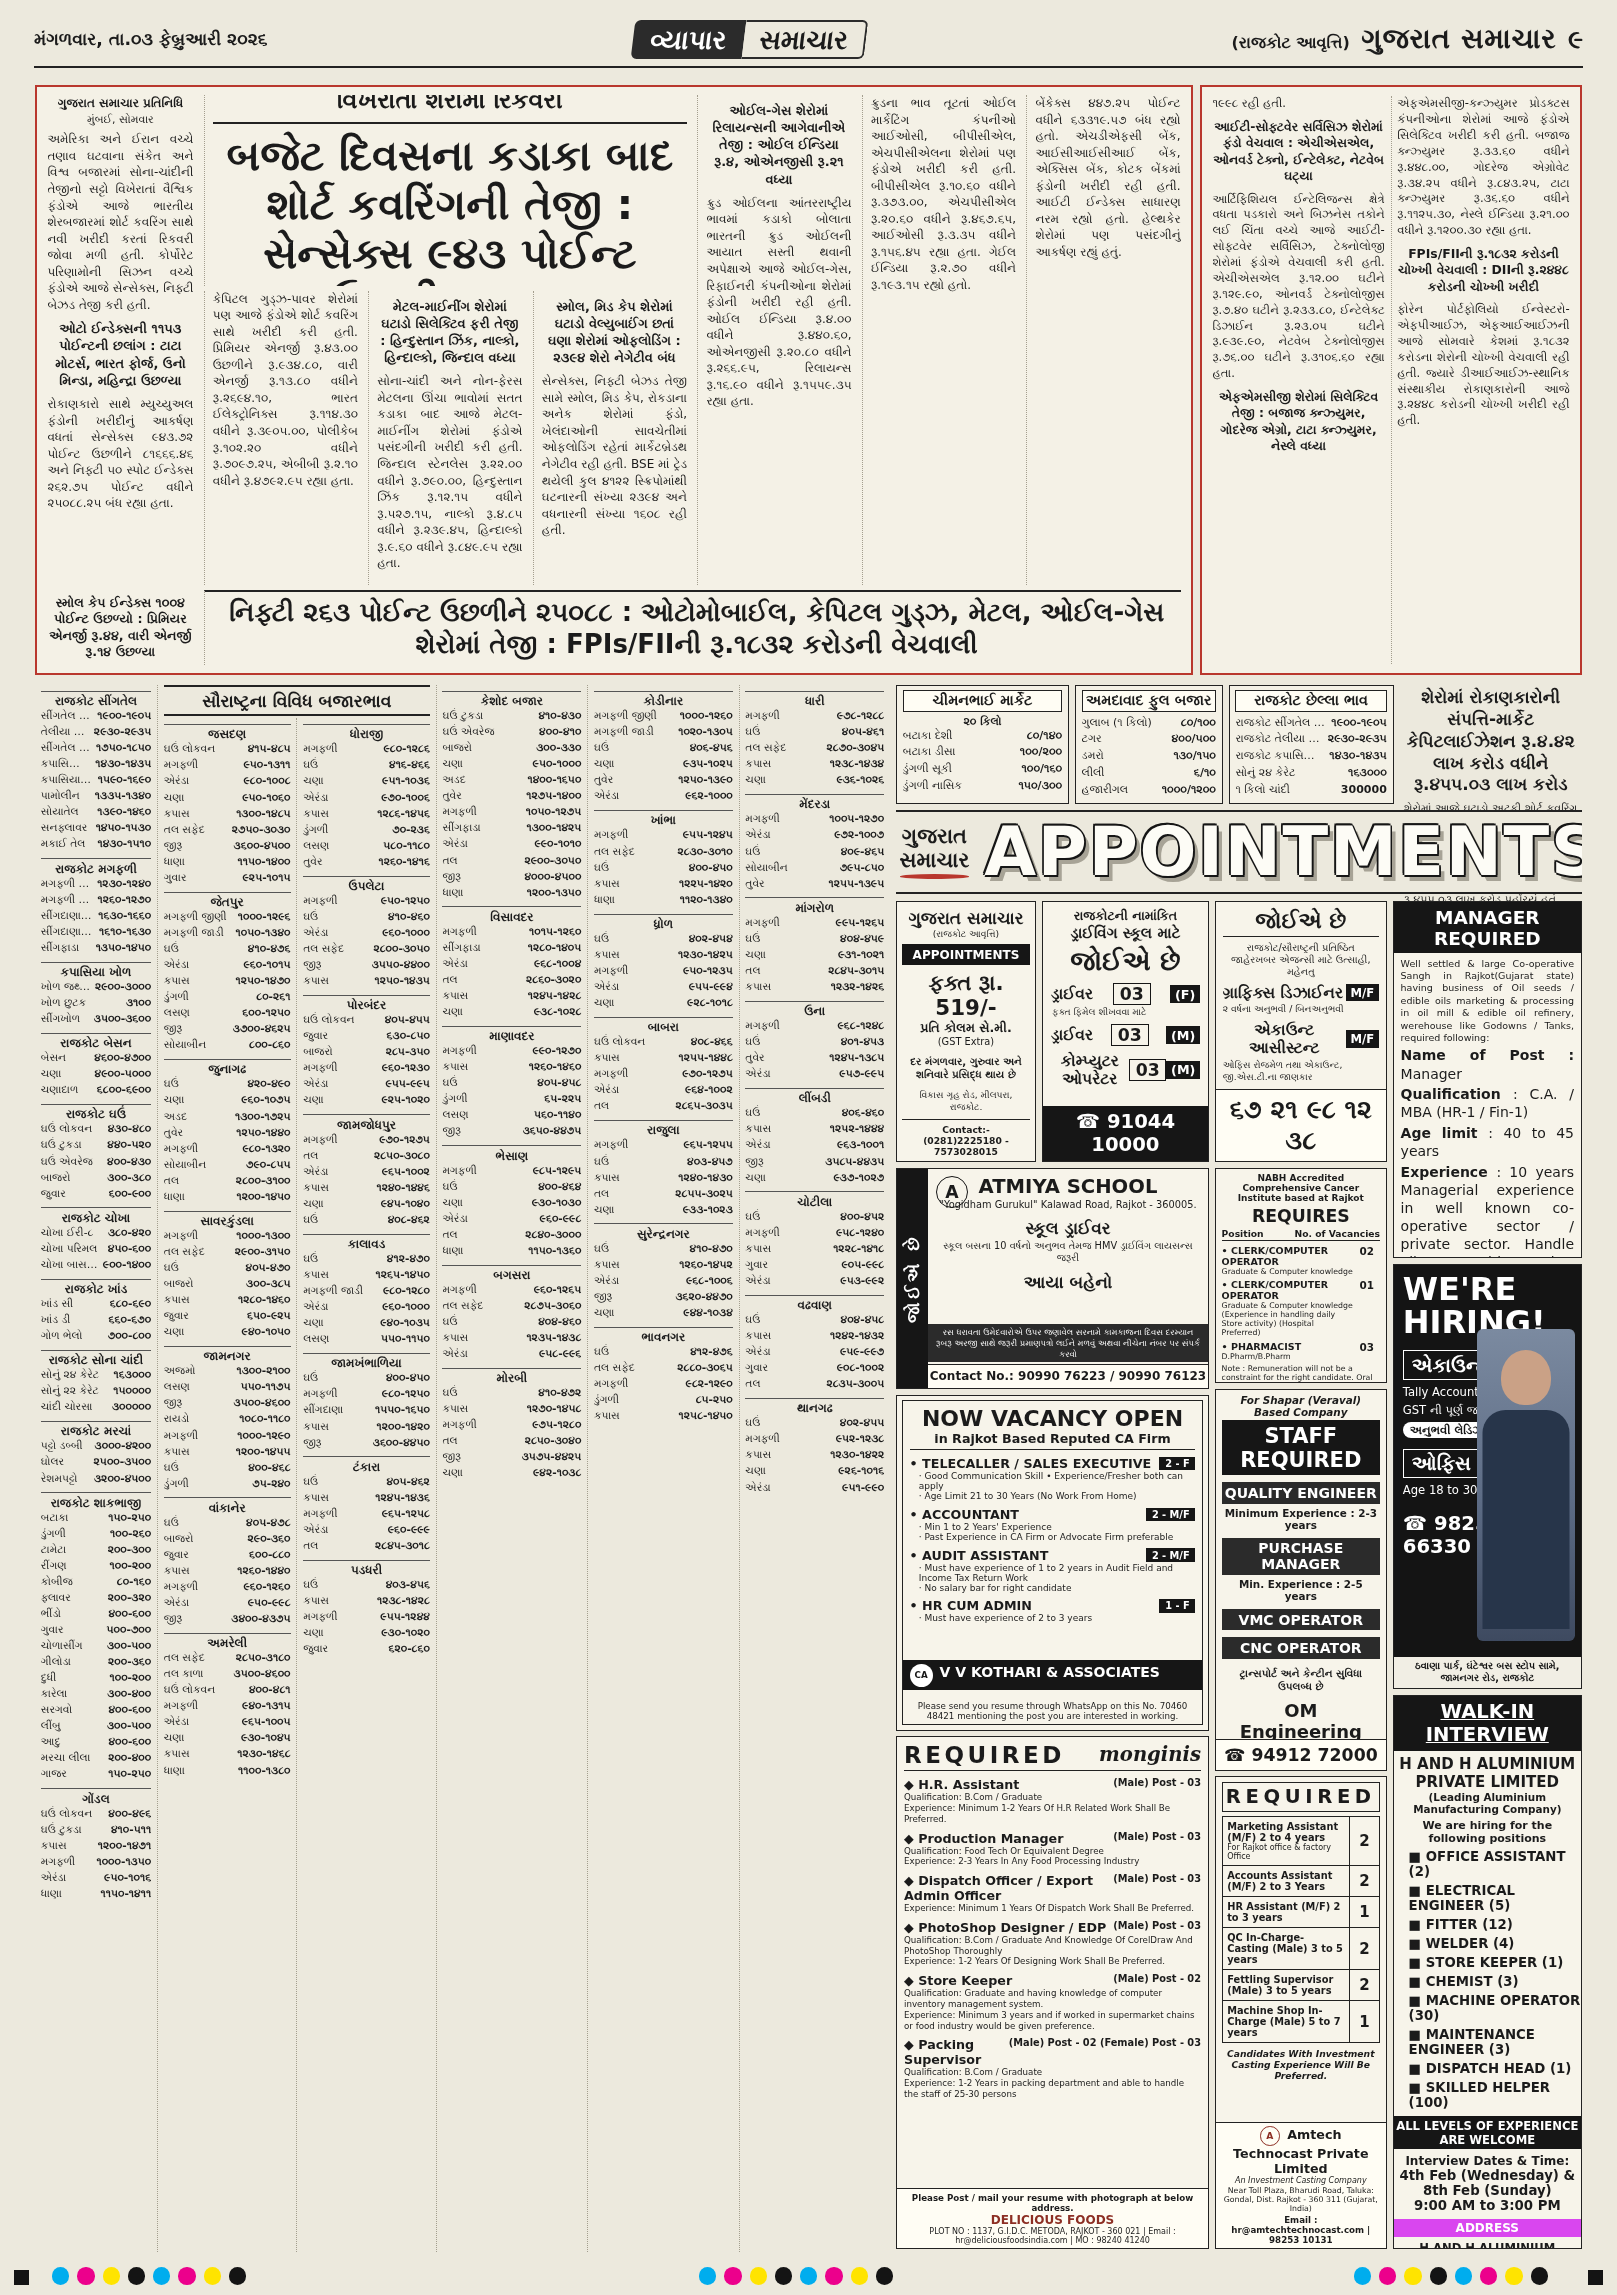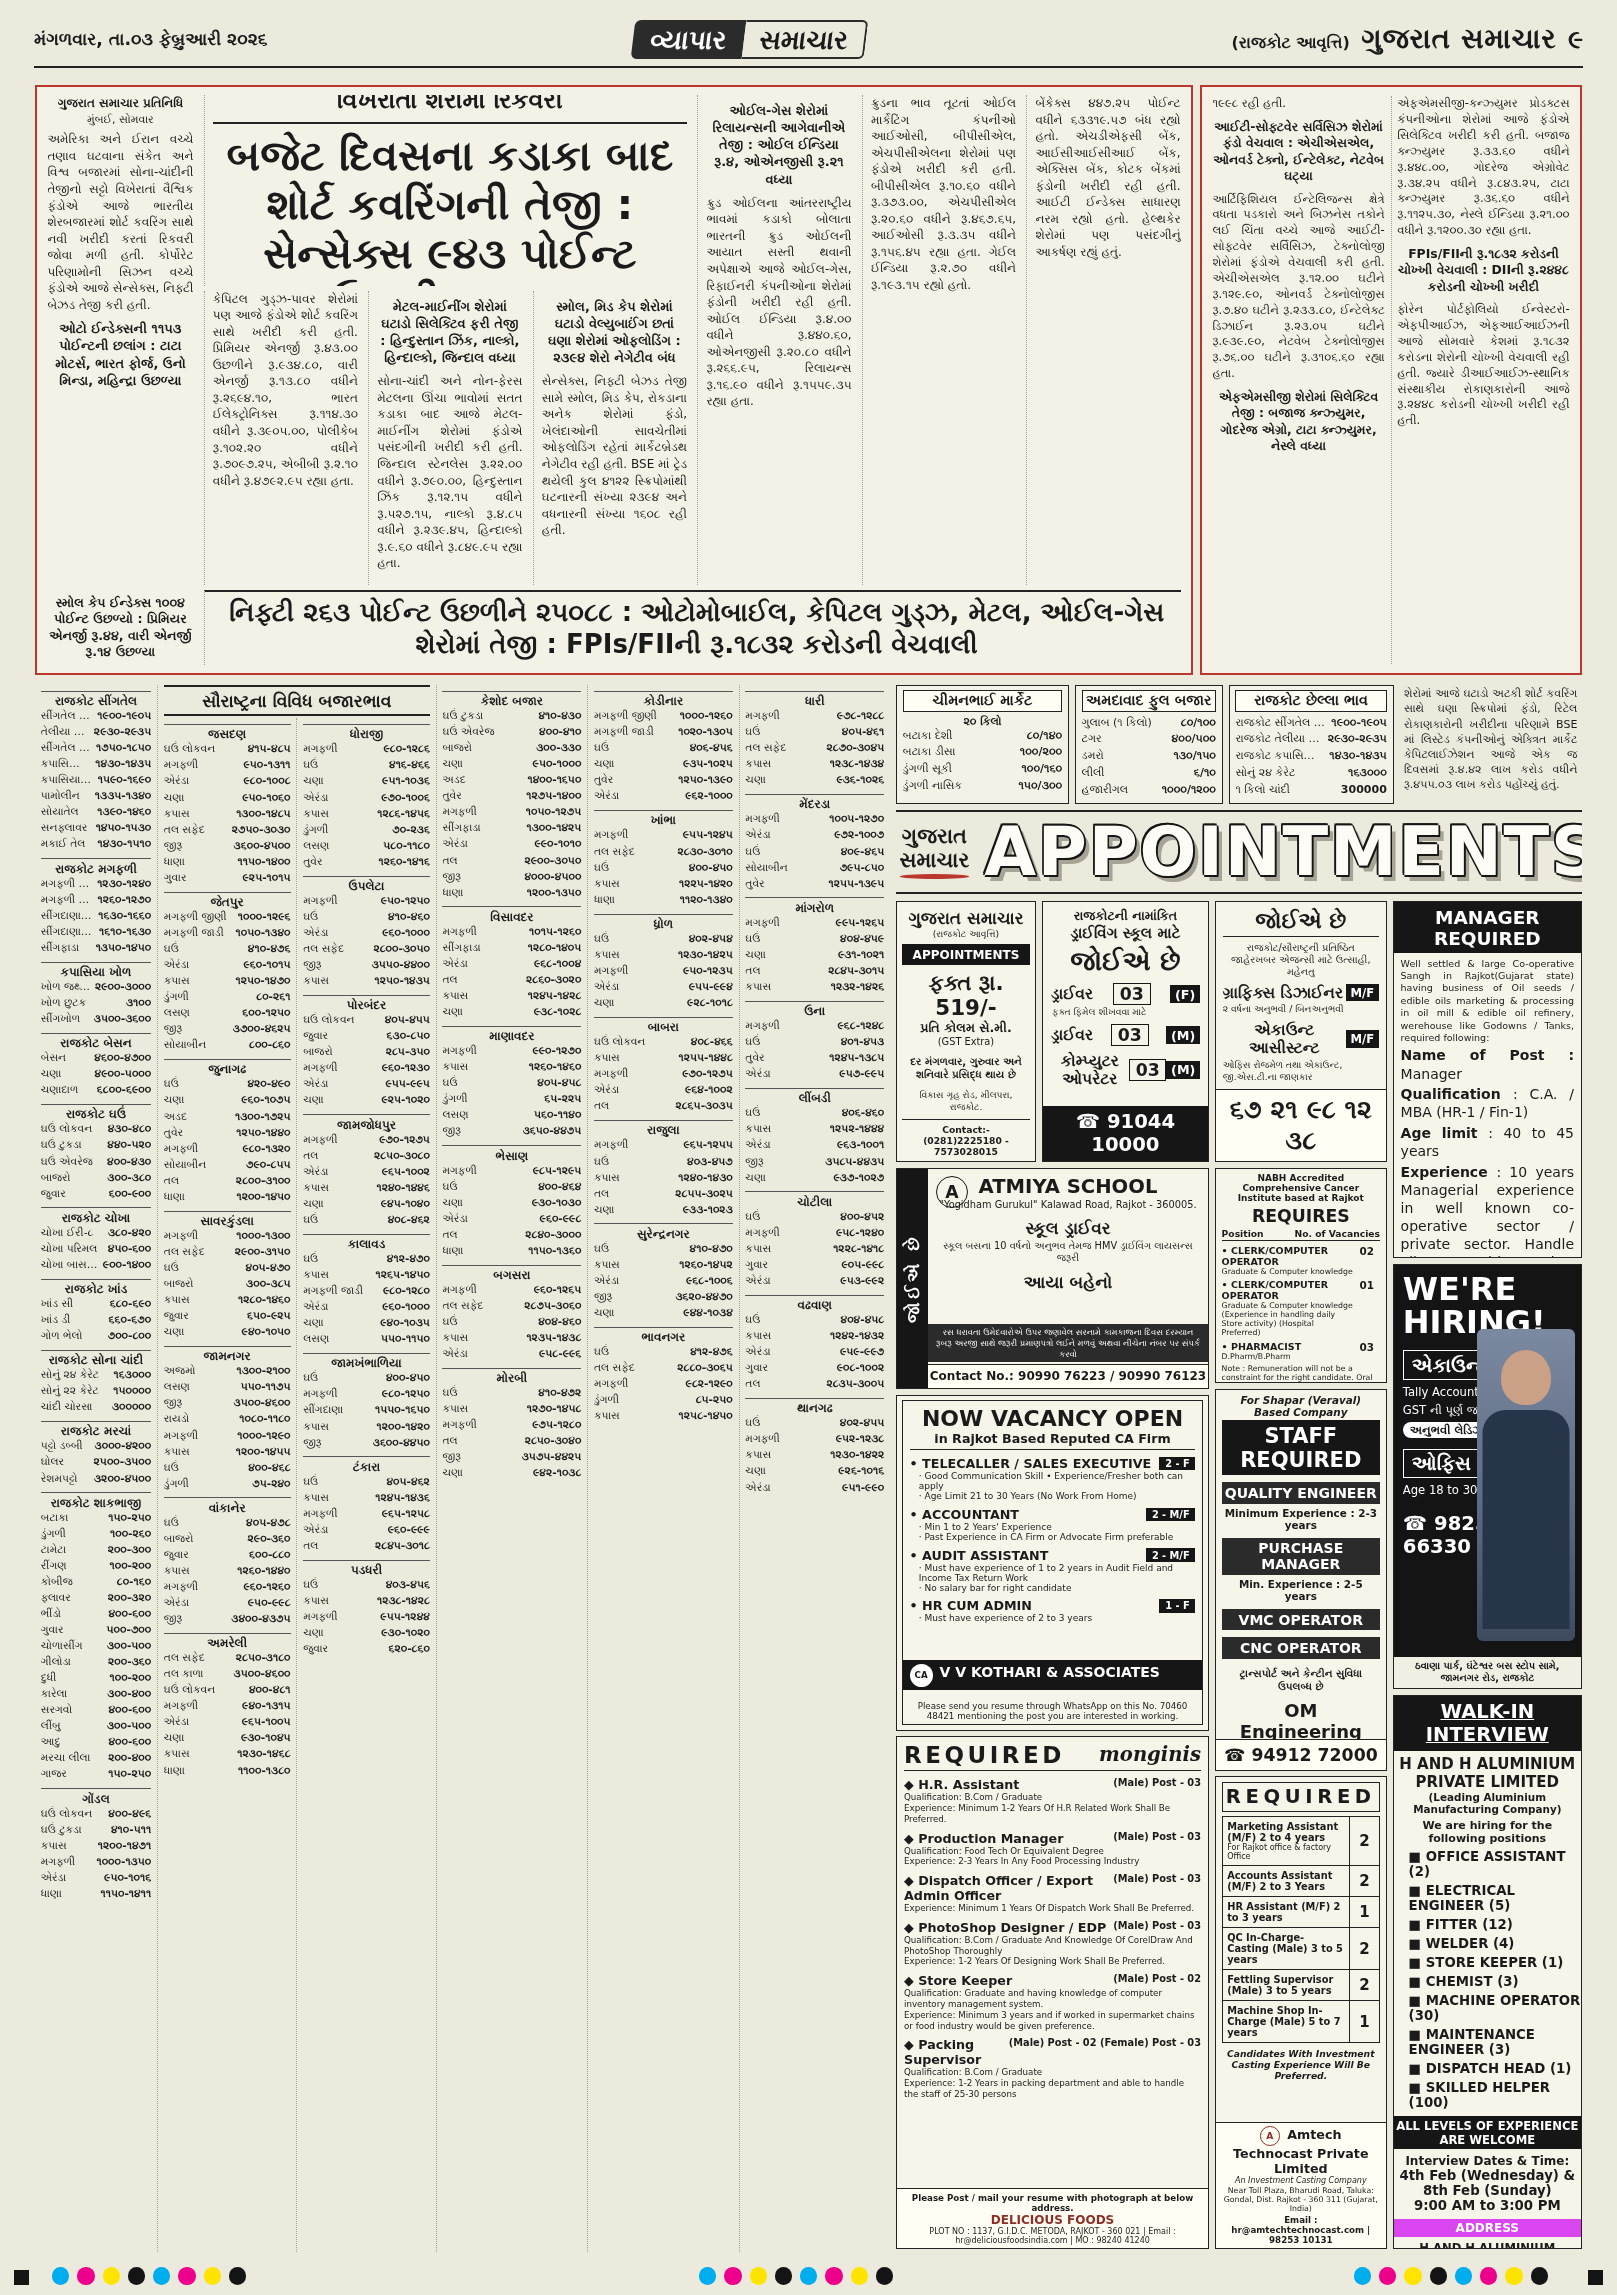--- a/index.html
+++ b/index.html
@@ -265,20 +265,21 @@
     </div>
   </div>
 
   <div class="leadA" data-interactable="false">
     <div class="leadA-grid">
       <div class="a-col1 cell nobord" data-interactable="false">
         <div class="byline" data-interactable="false">ગુજરાત સમાચાર પ્રતિનિધિ</div>
         <div class="dateline" data-interactable="false">મુંબઈ, સોમવાર</div>
         <span data-interactable="false">અમેરિકા અને ઈરાન વચ્ચે તણાવ ઘટવાના સંકેત અને વિશ્વ બજારમાં સોના-ચાંદીની તેજીનો સટ્ટો વિખેરાતાં વૈશ્વિક ફંડોએ આજે ભારતીય શેરબજારમાં શોર્ટ કવરિંગ સાથે નવી ખરીદી કરતાં રિકવરી જોવા મળી હતી. કોર્પોરેટ પરિણામોની સિઝન વચ્ચે ફંડોએ આજે સેન્સેક્સ, નિફ્ટી બેઝડ તેજી કરી હતી.</span>
         <div class="subhead" data-interactable="false">ઓટો ઈન્ડેક્સની ૧૧૫૩ પોઈન્ટની છલાંગ : ટાટા મોટર્સ, ભારત ફોર્જ, ઉનો મિન્ડા, મહિન્દ્રા ઉછળ્યા</div>
+        <span data-interactable="false">રોકાણકારો સાથે મ્યુચ્યુઅલ ફંડોની ખરીદીનું આકર્ષણ વધતાં સેન્સેક્સ ૯૪૩.૭૨ પોઈન્ટ ઉછળીને ૮૧૬૬૬.૪૬ અને નિફ્ટી ૫૦ સ્પોટ ઈન્ડેક્સ ૨૬૨.૭૫ પોઈન્ટ વધીને ૨૫૦૮૮.૨૫ બંધ રહ્યા હતા.</span>
       </div>
       <div class="a-bl nobord" data-interactable="false">સ્મોલ કેપ ઈન્ડેક્સ ૧૦૦૪ પોઈન્ટ ઉછળ્યો : પ્રિમિયર એનર્જી રૂ.૪૪, વારી એનર્જી રૂ.૧૪ ઉછળ્યા</div>
       <div class="a-head" data-interactable="false">
         <div class="kicker" data-interactable="false">ફુડના ભાવ તૂટતાં અને સોના-ચાંદીનો સટ્ટો વિખેરાતાં શેરોમાં રિકવરી</div>
         <div class="bighead" data-interactable="false">બજેટ દિવસના કડાકા બાદ શોર્ટ કવરિંગની તેજી : સેન્સેક્સ ૯૪૩ પોઈન્ટ ઉછળી ૮૧૬૬૬</div>
       </div>
       <div class="a-c2 cell" data-interactable="false">કેપિટલ ગુડ્ઝ-પાવર શેરોમાં પણ આજે ફંડોએ શોર્ટ કવરિંગ સાથે ખરીદી કરી હતી. પ્રિમિયર એનર્જી રૂ.૪૩.૦૦ ઉછળીને રૂ.૯૩૪.૮૦, વારી એનર્જી રૂ.૧૩.૮૦ વધીને રૂ.૨૬૯૪.૧૦, ભારત ઈલેક્ટ્રોનિક્સ રૂ.૧૧૪.૩૦ વધીને રૂ.૩૯૦૫.૦૦, પોલીકેબ રૂ.૧૦૨.૨૦ વધીને રૂ.૭૦૯૭.૨૫, એબીબી રૂ.૨.૧૦ વધીને રૂ.૪૭૯૨.૯૫ રહ્યા હતા.</div>
       <div class="a-c3 cell" data-interactable="false">
         <div class="subhead" data-interactable="false">મેટલ-માઈનીંગ શેરોમાં ઘટાડો સિલેક્ટિવ ફરી તેજી : હિન્દુસ્તાન ઝિંક, નાલ્કો, હિન્દાલ્કો, જિન્દાલ વધ્યા</div>
         <span data-interactable="false">સોના-ચાંદી અને નોન-ફેરસ મેટલના ઊંચા ભાવોમાં સતત કડાકા બાદ આજે મેટલ-માઈનીંગ શેરોમાં ફંડોએ પસંદગીની ખરીદી કરી હતી. જિન્દાલ સ્ટેનલેસ રૂ.૨૨.૦૦ વધીને રૂ.૭૯૦.૦૦, હિન્દુસ્તાન ઝિંક રૂ.૧૨.૧૫ વધીને રૂ.૫૨૭.૧૫, નાલ્કો રૂ.૪.૮૫ વધીને રૂ.૨૩૯.૪૫, હિન્દાલ્કો રૂ.૯.૬૦ વધીને રૂ.૮૪૯.૯૫ રહ્યા હતા.</span>
@@ -1559,20 +1560,21 @@
             <span class="n" data-interactable="false">સોનું ૨૪ કેરેટ</span>
             <span class="v" data-interactable="false">૧૬૩૦૦૦</span>
           </div>
           <div class="rate" data-interactable="false">
             <span class="n" data-interactable="false">૧ કિલો ચાંદી</span>
             <span class="v" data-interactable="false">300000</span>
           </div>
         </div>
     </div>
     <div class="mcapbox" data-interactable="false">
+      <div class="mcap-head" data-interactable="false">શેરોમાં રોકાણકારોની સંપત્તિ-માર્કેટ કેપિટલાઈઝેશન રૂ.૪.૪૨ લાખ કરોડ વધીને રૂ.૪૫૫.૦૩ લાખ કરોડ</div>
       <div class="mcap-body" data-interactable="false">શેરોમાં આજે ઘટાડો અટકી શોર્ટ કવરિંગ સાથે ઘણા સ્ક્રિપોમાં ફંડો, રિટેલ રોકાણકારોની ખરીદીના પરિણામે BSE માં લિસ્ટેડ કંપનીઓનું એક્ત્રિત માર્કેટ કેપિટલાઈઝેશન આજે એક જ દિવસમાં રૂ.૪.૪૨ લાખ કરોડ વધીને રૂ.૪૫૫.૦૩ લાખ કરોડ પહોંચ્યું હતું.</div>
     </div>
   </div>
 
   <div class="appt" data-interactable="false">
     <div class="appt-logo" data-interactable="false">
       <div class="g1" data-interactable="false">ગુજરાત સમાચાર</div>
       <div class="appt-swoosh" data-interactable="false"></div>
     </div>
     <div class="appt-word" data-interactable="false">APPOINTMENTS</div>

